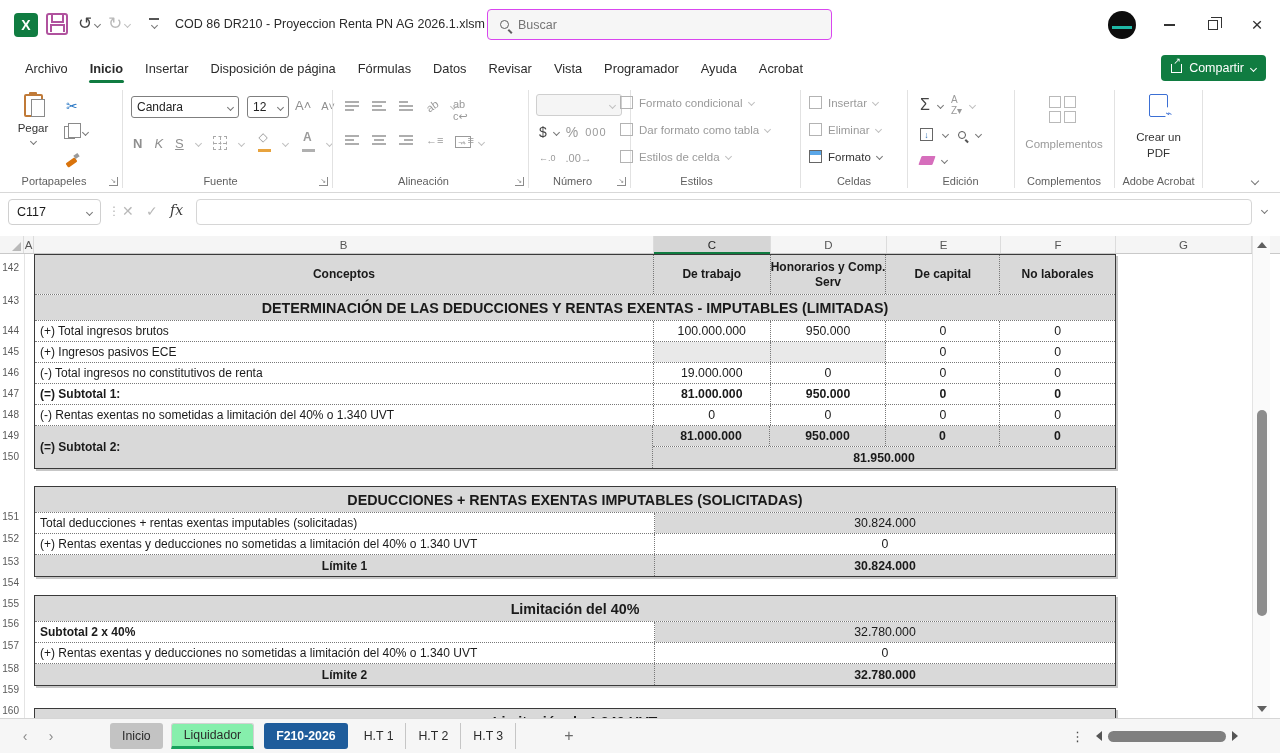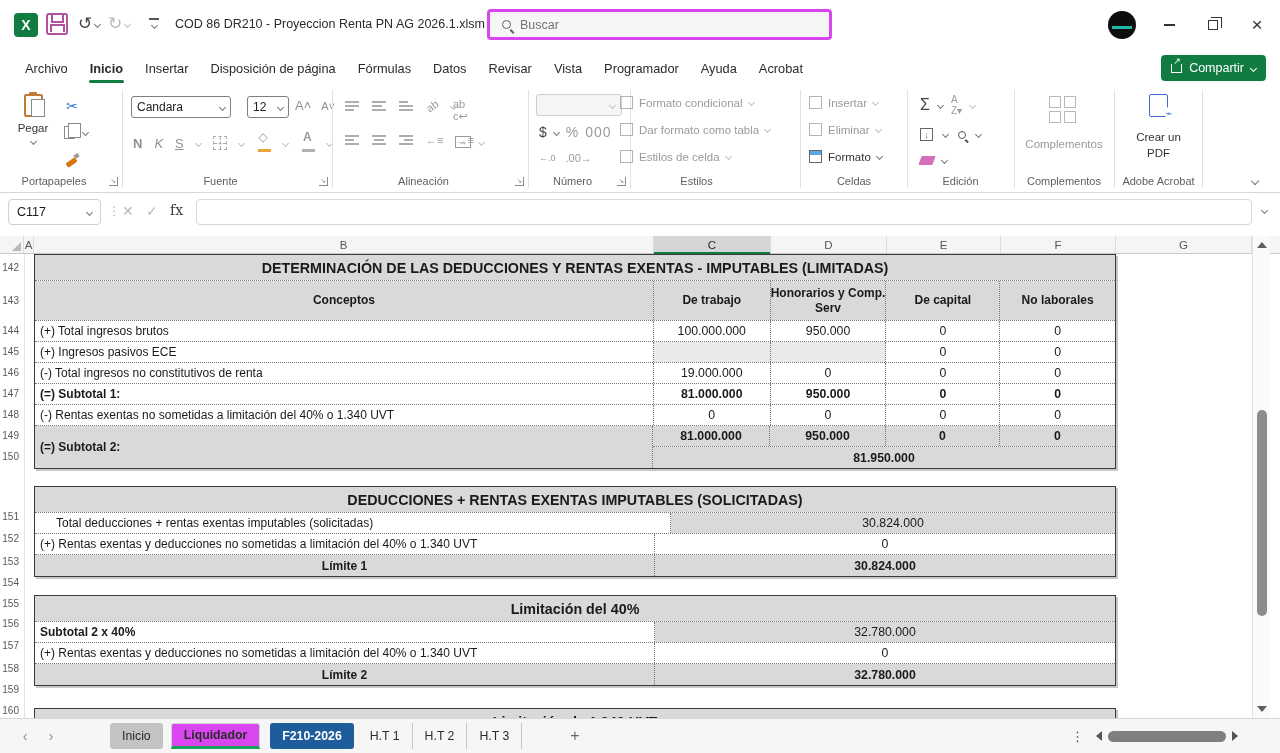--- a/index.html
+++ b/index.html
@@ -18,21 +18,21 @@
   .undo-icon { left:78px; font-size:17px; color:#444; }
   .redo-icon { left:108px; font-size:17px; color:#b9b9b9; }
   .chev { display:inline-block; width:6px; height:6px; border-right:1.4px solid #777; border-bottom:1.4px solid #777; transform:rotate(45deg); }
   .chev.sm { width:5px; height:5px; }
   .chev.dis { border-color:#c0c0c0; }
   .tb-chev1 { left:95px; top:22px; } .tb-chev2 { left:125px; top:22px; }
   .qat-custom { left:148px; top:18px; width:12px; flex-direction:column; }
   .qat-custom .bar { width:10px; height:1.5px; background:#555; margin-bottom:3px; }
   #tb-title { position:absolute; left:175px; top:17px; font-size:12.5px; color:#2b2b2b; white-space:nowrap; }
   #searchbox { position:absolute; left:487px; top:9px; width:345px; height:31px; background:#f6f6f6;
-               border:3px solid #d946ef; border-radius:4px; display:flex; align-items:center; padding-left:12px; }
+               border:1px solid #d946ef; border-radius:4px; display:flex; align-items:center; padding-left:12px; }
   .mag { width:9px; height:9px; border:1.6px solid #5f5f5f; border-radius:50%; position:relative; margin-right:9px; }
   .mag::after { content:""; position:absolute; left:8px; top:8px; width:5px; height:1.6px; background:#5f5f5f; transform:rotate(45deg); transform-origin:0 0; }
   #searchbox input { border:none; background:transparent; outline:none; font-size:12.5px; width:250px; font-family:inherit; }
   #avatar { position:absolute; left:1108px; top:11px; width:28px; height:28px; border-radius:50%; background:#0d0d0d; overflow:hidden; }
   #avatar::after { content:""; position:absolute; left:4px; top:15px; width:20px; height:2.5px; background:#1fb8a6; }
   .wctl { position:absolute; top:0; width:42px; height:50px; display:flex; align-items:center; justify-content:center; color:#333; }
   #win-min { left:1148px; } #win-max { left:1192px; } #win-close { left:1236px; font-size:19px; }
   .minbar { width:11px; height:1.5px; background:#333; }
   .restore { width:10px; height:10px; border:1.3px solid #333; position:relative; background:#fff; }
   .restore::before { content:""; position:absolute; left:2px; top:-4px; width:10px; height:10px; border:1.3px solid #333; border-left:none; border-bottom:none; }
@@ -88,21 +88,21 @@
   .collapse-chev { position:absolute; right:22px; bottom:8px; }
   svg.lnic { display:block; }
 
   
   #formulabar { position:absolute; left:0; top:193px; width:100%; height:39px; background:#fff; display:flex; align-items:center; }
   #namebox { position:absolute; left:8px; top:6px; width:93px; height:26px; border:1px solid #d0d0d0; border-radius:4px;
              display:flex; align-items:center; justify-content:space-between; padding:0 8px; font-size:12.5px; }
   #fb-dots { position:absolute; left:108px; top:11px; color:#b5b5b5; font-size:12px; letter-spacing:0; }
   .fb-btn { position:absolute; top:10px; font-size:14px; color:#b8b8b8; }
   #fb-x { left:122px; } #fb-check { left:146px; }
-  #fb-fx { position:absolute; left:170px; top:9px; font-family:"DejaVu Serif", serif; font-size:14px; color:#3a3a3a; }
+  #fb-fx { position:absolute; left:170px; top:9px; font-family:"DejaVu Serif", serif; font-style:italic; font-size:14px; color:#3a3a3a; }
   #fb-input { position:absolute; left:196px; top:6px; width:1056px; height:26px; border:1px solid #d6d6d6; border-radius:4px; background:#fff;
               font-size:12px; padding:0 8px; outline:none; font-family:inherit; }
   #fb-exp { position:absolute; left:1262px; top:15px; }
 
   
   #colheads { position:absolute; left:0; top:236px; width:100%; height:18px; background:#f5f5f5; border-bottom:1px solid #c9c9c9; display:flex; }
   .chead { height:100%; display:flex; align-items:center; justify-content:center; font-size:11.5px; color:#555;
            border-right:1px solid #dcdcdc; position:relative; }
   .chead.corner { justify-content:flex-end; align-items:flex-end; }
   .corner-tri { width:0; height:0; border-left:9px solid transparent; border-bottom:9px solid #b9b9b9; margin:0 2px 2px 0; }
@@ -139,21 +139,21 @@
   #vdown { bottom:6px; border-top:6px solid #606060; }
   #vthumb { position:absolute; left:4px; top:174px; width:10px; height:206px; background:#8c8c8c; border-radius:5px; }
 
   
   #sheettabs { position:absolute; left:0; bottom:0; width:100%; height:35px; background:#f6f6f6; border-top:1px solid #d6d6d6;
                display:flex; align-items:center; }
   .navarr { width:26px; display:flex; justify-content:center; color:#8a8a8a; font-size:14px; }
   #stabs { display:flex; align-items:center; height:100%; margin-left:46px; }
   .stab { height:26px; display:flex; align-items:center; padding:0 12px; font-size:12.3px; color:#2b2b2b; white-space:nowrap; position:relative; }
   .stab.gray { background:#c3c3c3; border-radius:3px; margin-right:8px; }
-  .stab.active { background:#d946ef; font-weight:700; border:1px solid #d2d2d2; border-bottom:3px solid #17a25c; border-radius:3px 3px 0 0; margin-right:6px; }
+  .stab.active { background:#86efac; font-weight:400; border:1px solid #d2d2d2; border-bottom:3px solid #17a25c; border-radius:3px 3px 0 0; margin-right:6px; }
   .stab.blue { background:#1e5c9b; color:#fff; font-weight:700; border-radius:3px; margin:0 4px; }
   .stab.plain { border-right:1px solid #c6c6c6; }
   #addsheet { margin-left:48px; color:#6b6b6b; font-size:16px; }
   #st-dots { position:absolute; right:196px; color:#4a4a4a; font-size:13px; }
   #hscroll { position:absolute; right:14px; width:170px; height:100%; display:flex; align-items:center; }
   .harrow { width:0; height:0; border-top:5px solid transparent; border-bottom:5px solid transparent; }
   #hleft { border-right:6px solid #555; margin-right:6px; }
   #hright { border-left:6px solid #555; margin-left:6px; }
   #hthumb { width:118px; height:11px; background:#7f7f7f; border-radius:6px; }
 </style>
@@ -224,21 +224,21 @@
         </div>
       <div class="ricon-row" style="left:66px;top:68px;">
           <span class="brush-ic"></span>
         </div>
       <div class="rglabel">Portapapeles</div>
       <div class="launcher"></div>
     </div>
     <div class="rgsep" style="left:122px;"></div>
 
     <div class="rgroup" style="left:123px;width:209px;">
-      <div class="combo" style="position:absolute;left:8px;top:10px;width:100px;">
+      <div class="combo" style="position:absolute;left:8px;top:10px;width:108px;">
         <span>Candara</span>
           <span class="chev sm"></span>
       </div>
       <div class="combo" style="position:absolute;left:124px;top:10px;width:42px;">
         <span>12</span>
           <span class="chev sm"></span>
       </div>
       <div class="ricon-row" style="left:172px;top:12px;gap:10px;">
         <span class="fontbtn">A˄</span>
         <span class="fontbtn" style="font-size:11px;">A˅</span>
@@ -330,21 +330,21 @@
     <div class="rgsep" style="left:528px;"></div>
 
     <div class="rgroup" style="left:529px;width:101px;">
       <div class="numcombo" style="position:absolute;left:7px;top:8px;">
         <span class="chev sm dis" style="position:absolute;right:6px;top:8px;"></span>
       </div>
       <div class="ricon-row" style="left:10px;top:38px;gap:7px;">
         <span class="dk" style="font-size:14px;">$</span>
         <span class="chev sm"></span>
         <span class="gray" style="font-size:14px;">%</span>
-        <span class="gray" style="font-size:14px;letter-spacing:1px;">000</span>
+        <span class="gray" style="font-size:11px;letter-spacing:1px;">000</span>
       </div>
       <div class="ricon-row" style="left:10px;top:66px;gap:10px;">
         <span class="gray" style="font-size:9px;">←.0</span>
         <span class="gray" style="font-size:11px;">.00→</span>
       </div>
       <div class="rglabel">Número</div>
       <div class="launcher"></div>
     </div>
     <div class="rgsep" style="left:630px;"></div>
 
@@ -482,29 +482,29 @@
         <div class="rnum" style="height: 26px;">157</div>
         <div class="rnum" style="height: 21px;">158</div>
         <div class="rnum" style="height: 21px;">159</div>
         <div class="rnum" style="height: 21px;">160</div>
         <div class="rnum" style="height: 22px;">161</div>
         <div class="rnum" style="height: 26px;">162</div>
       </div>
     <div id="gutter-border"></div>
     <div id="tables">
         <div class="tbl">
-          <div class="trow bline" style="height: 26px;">
-            <div class="ttl">DETERMINACIÓN DE LAS DEDUCCIONES Y RENTAS EXENTAS  - IMPUTABLES (LIMITADAS)</div>
-          </div>
           <div class="trow bline" style="height: 40px;">
             <div class="cell hd" style="width: 620px;">Conceptos</div>
             <div class="cell hd" style="width: 117px;">De trabajo</div>
             <div class="cell hd" style="width: 116px;">Honorarios y Comp. Serv</div>
             <div class="cell hd" style="width: 114px;">De capital</div>
             <div class="cell hd last" style="width: 115px;">No laborales</div>
+          </div>
+          <div class="trow bline" style="height: 26px;">
+            <div class="ttl">DETERMINACIÓN DE LAS DEDUCCIONES Y RENTAS EXENTAS  - IMPUTABLES (LIMITADAS)</div>
           </div>
           <div class="trow bline" style="height: 21px; justify-content: center;">
             <div class="cell lbl" style="width: 620px;">(+) Total ingresos brutos</div>
             <div class="cell val" style="width: 117px;">100.000.000</div>
             <div class="cell val" style="width: 116px;">950.000</div>
             <div class="cell val" style="width: 114px;">0</div>
             <div class="cell val last" style="width: 115px;">0</div>
           </div>
           <div class="trow bline" style="height: 21px;">
             <div class="cell lbl" style="width: 620px;">(+) Ingresos pasivos ECE</div>
@@ -546,21 +546,21 @@
               <div class="totrow">81.950.000</div>
             </div>
           </div>
         </div>
         <div class="spacer" style="height: 17px;"></div>
         <div class="tbl">
           <div class="trow bline" style="height: 26px;">
             <div class="ttl">DEDUCCIONES + RENTAS EXENTAS IMPUTABLES (SOLICITADAS)</div>
           </div>
           <div class="trow bline" style="height: 21px;">
-            <div class="cell lbl" style="width: 620px; margin-left: 16px;">Total deducciones + rentas exentas imputables (solicitadas)</div>
+            <div class="cell lbl" style="width: 620px;">Total deducciones + rentas exentas imputables (solicitadas)</div>
             <div class="cell val grayc last" style="flex: 1 1 0%;">30.824.000</div>
           </div>
           <div class="trow bline" style="height: 21px;">
             <div class="cell lbl" style="width: 620px;">(+) Rentas exentas y deducciones no sometidas a limitación del 40% o 1.340 UVT</div>
             <div class="cell val last" style="flex: 1 1 0%;">0</div>
           </div>
           <div class="trow" style="height: 21px;">
             <div class="cell lbl b grayc" style="width: 620px; justify-content: center; padding-left: 0px;">Límite 1</div>
             <div class="cell val b grayc last" style="flex: 1 1 0%;">30.824.000</div>
           </div>

